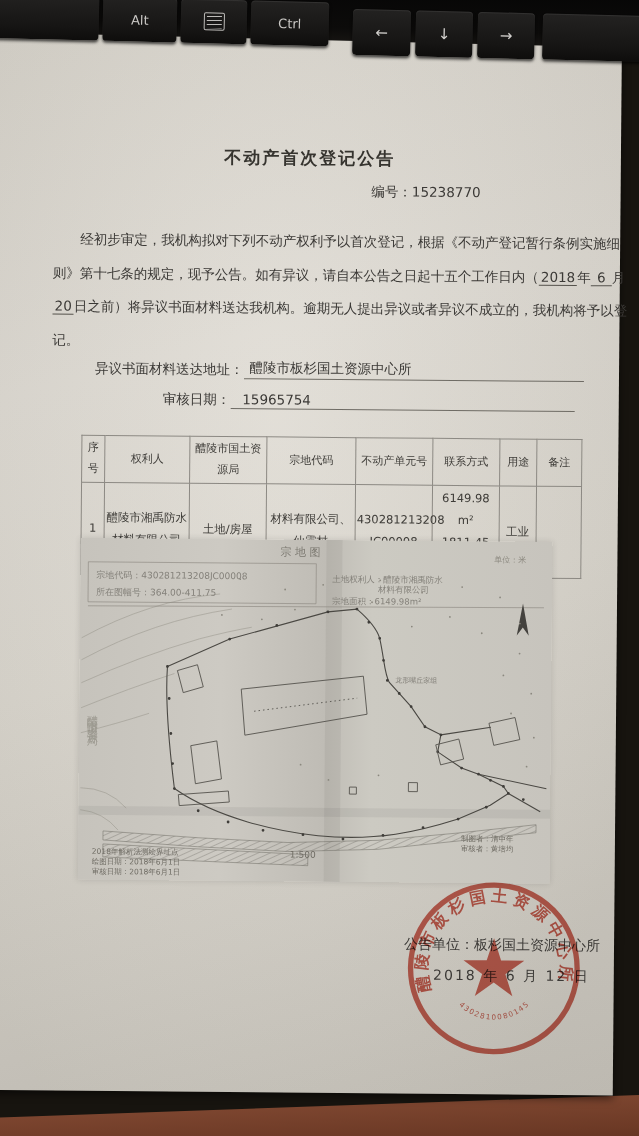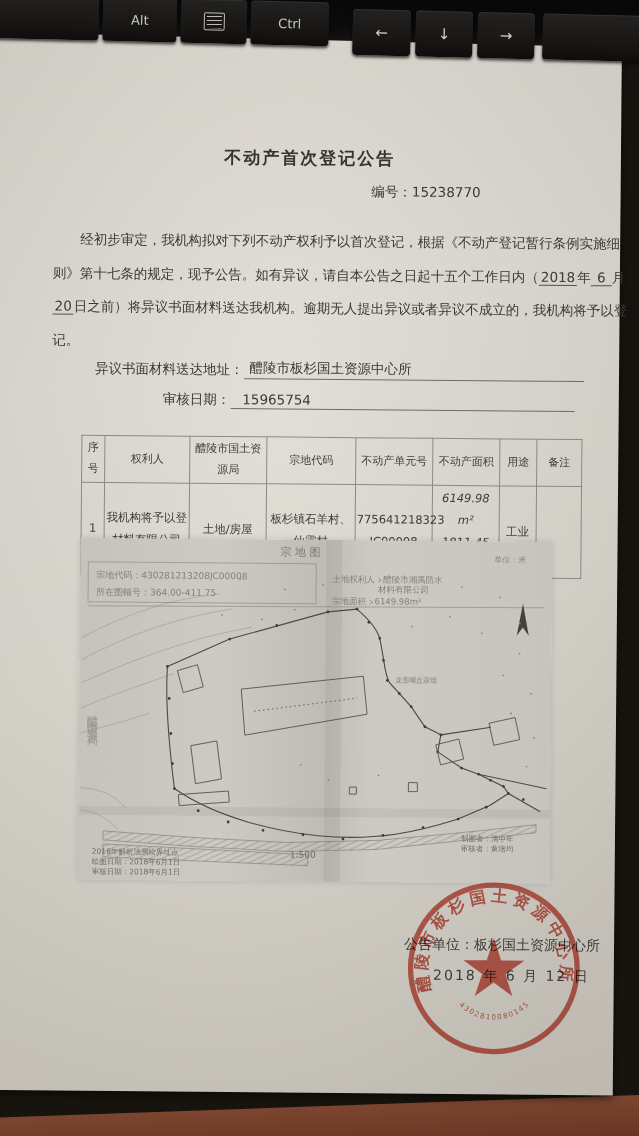--- a/index.html
+++ b/index.html
@@ -57,21 +57,21 @@
     padding:0 0 1px 6px;}
   .fill-addr{width:334px;}
   .fill-contact{width:332px;padding-left:12px;}
   
   table.reg{position:absolute;top:402px;left:85px;width:500px;border-collapse:collapse;
     table-layout:fixed;font-size:11.5px;color:#3e3c38;}
   table.reg th,table.reg td{border:1px solid #8c8983;text-align:center;
     font-weight:normal;padding:2px 1px;line-height:1.9;}
   table.reg th{height:42px;font-size:11px;}
   table.reg td{height:62px;}
-  td.area-cell{text-align:left;padding-left:4px;font-style:italic;}
+  td.area-cell{text-align:left;padding-left:4px;}
   
   .map-wrap{position:absolute;top:505px;left:85px;width:472px;height:342px;
     box-shadow:0 0 6px rgba(0,0,0,.12);}
   
   .footer-unit{position:absolute;top:900px;right:14px;font-size:14px;}
   .footer-date{position:absolute;top:931px;right:24px;font-size:14px;letter-spacing:2px;}
   .stamp{position:absolute;top:840px;left:410px;width:184px;height:184px;
     mix-blend-mode:multiply;opacity:.88;}
 </style>
 </head>
@@ -136,37 +136,37 @@
         <col style="width:37px">
         <col style="width:45px">
     </colgroup>
     <tbody>
         <tr>
       <th>序号</th>
       <th>权利人</th>
       <th>醴陵市国土资源局</th>
       <th>宗地代码</th>
       <th>不动产单元号</th>
-      <th>不动产面积</th>
+      <th>联系方式</th>
       <th>用途</th>
       <th>备注</th>
     </tr>
     <tr>
       <td>1</td>
       <td>
-        <div>我机构将予以登</div>
+        <div>醴陵市湘禹防水</div>
         <div>材料有限公司</div>
       </td>
       <td>土地/房屋</td>
       <td>
-        <div>板杉镇石羊村、</div>
+        <div>材料有限公司、</div>
         <div>仙霞村</div>
       </td>
       <td>
-        <div>775641218323</div>
+        <div>430281213208</div>
         <div>JC00008</div>
       </td>
       <td class="area-cell">
         <div>6149.98 m²</div>
         <div>1811.45 m²</div>
       </td>
       <td>工业</td>
       <td></td>
     </tr>
   </tbody>

